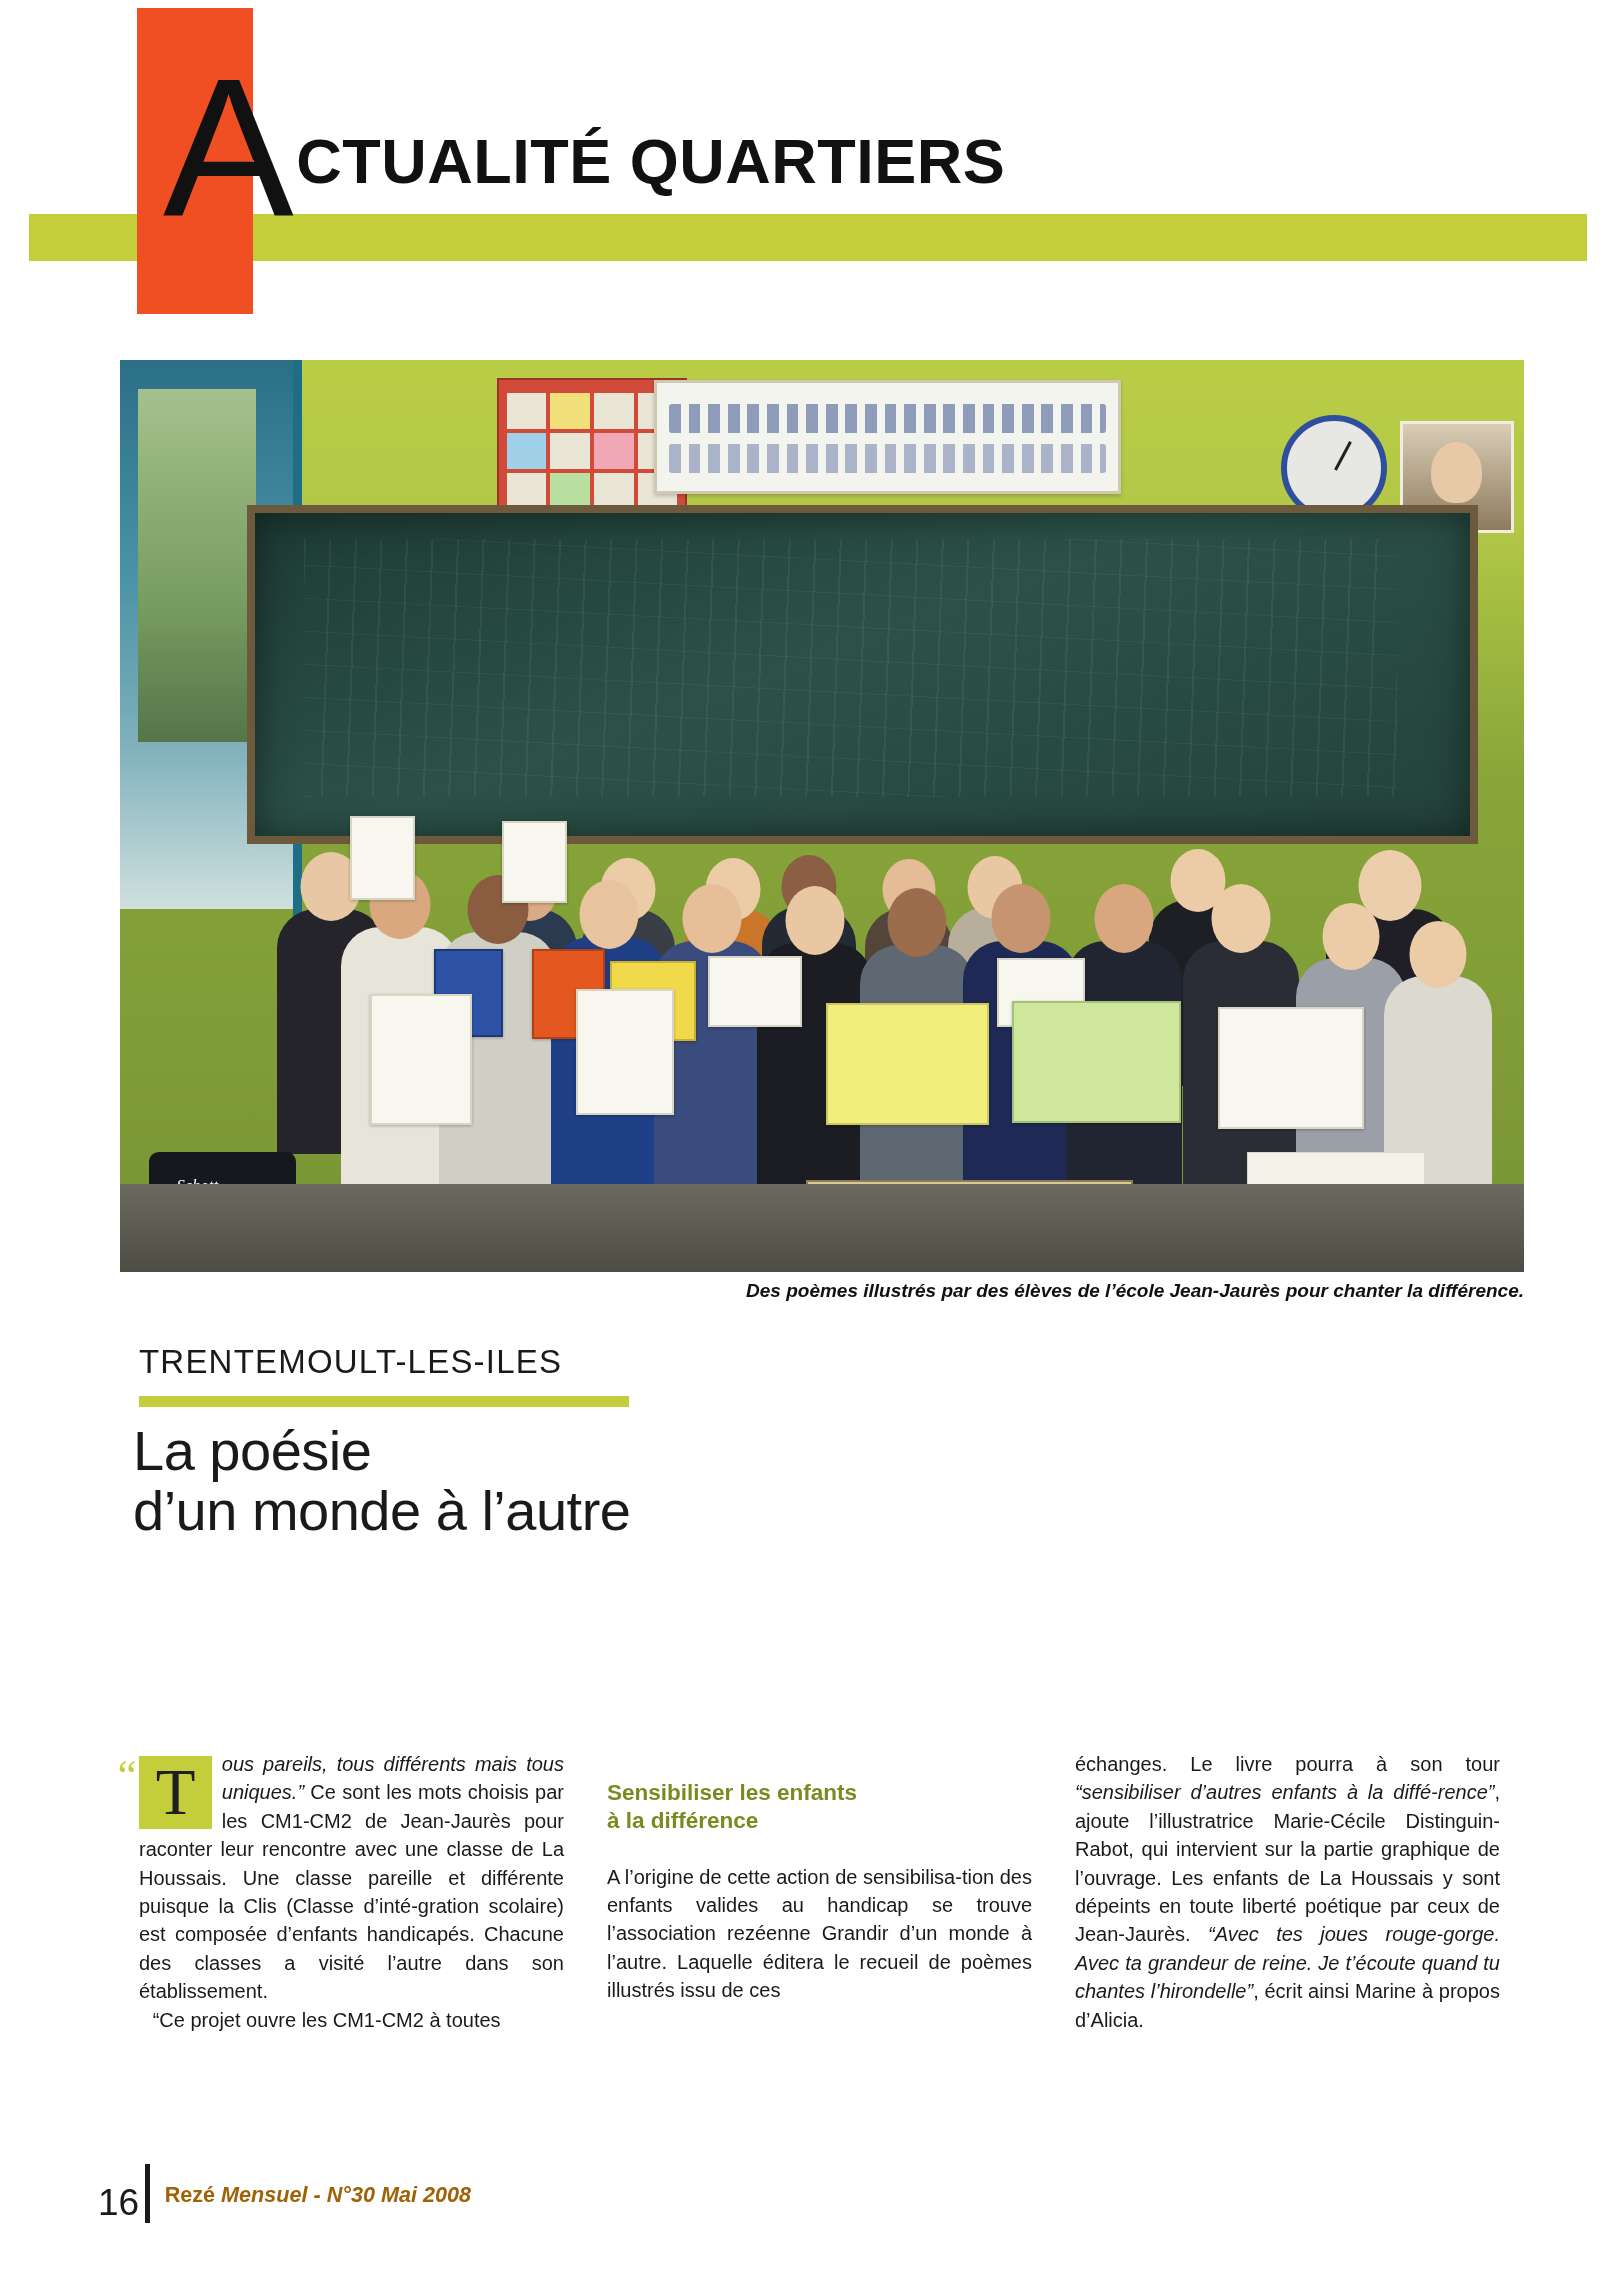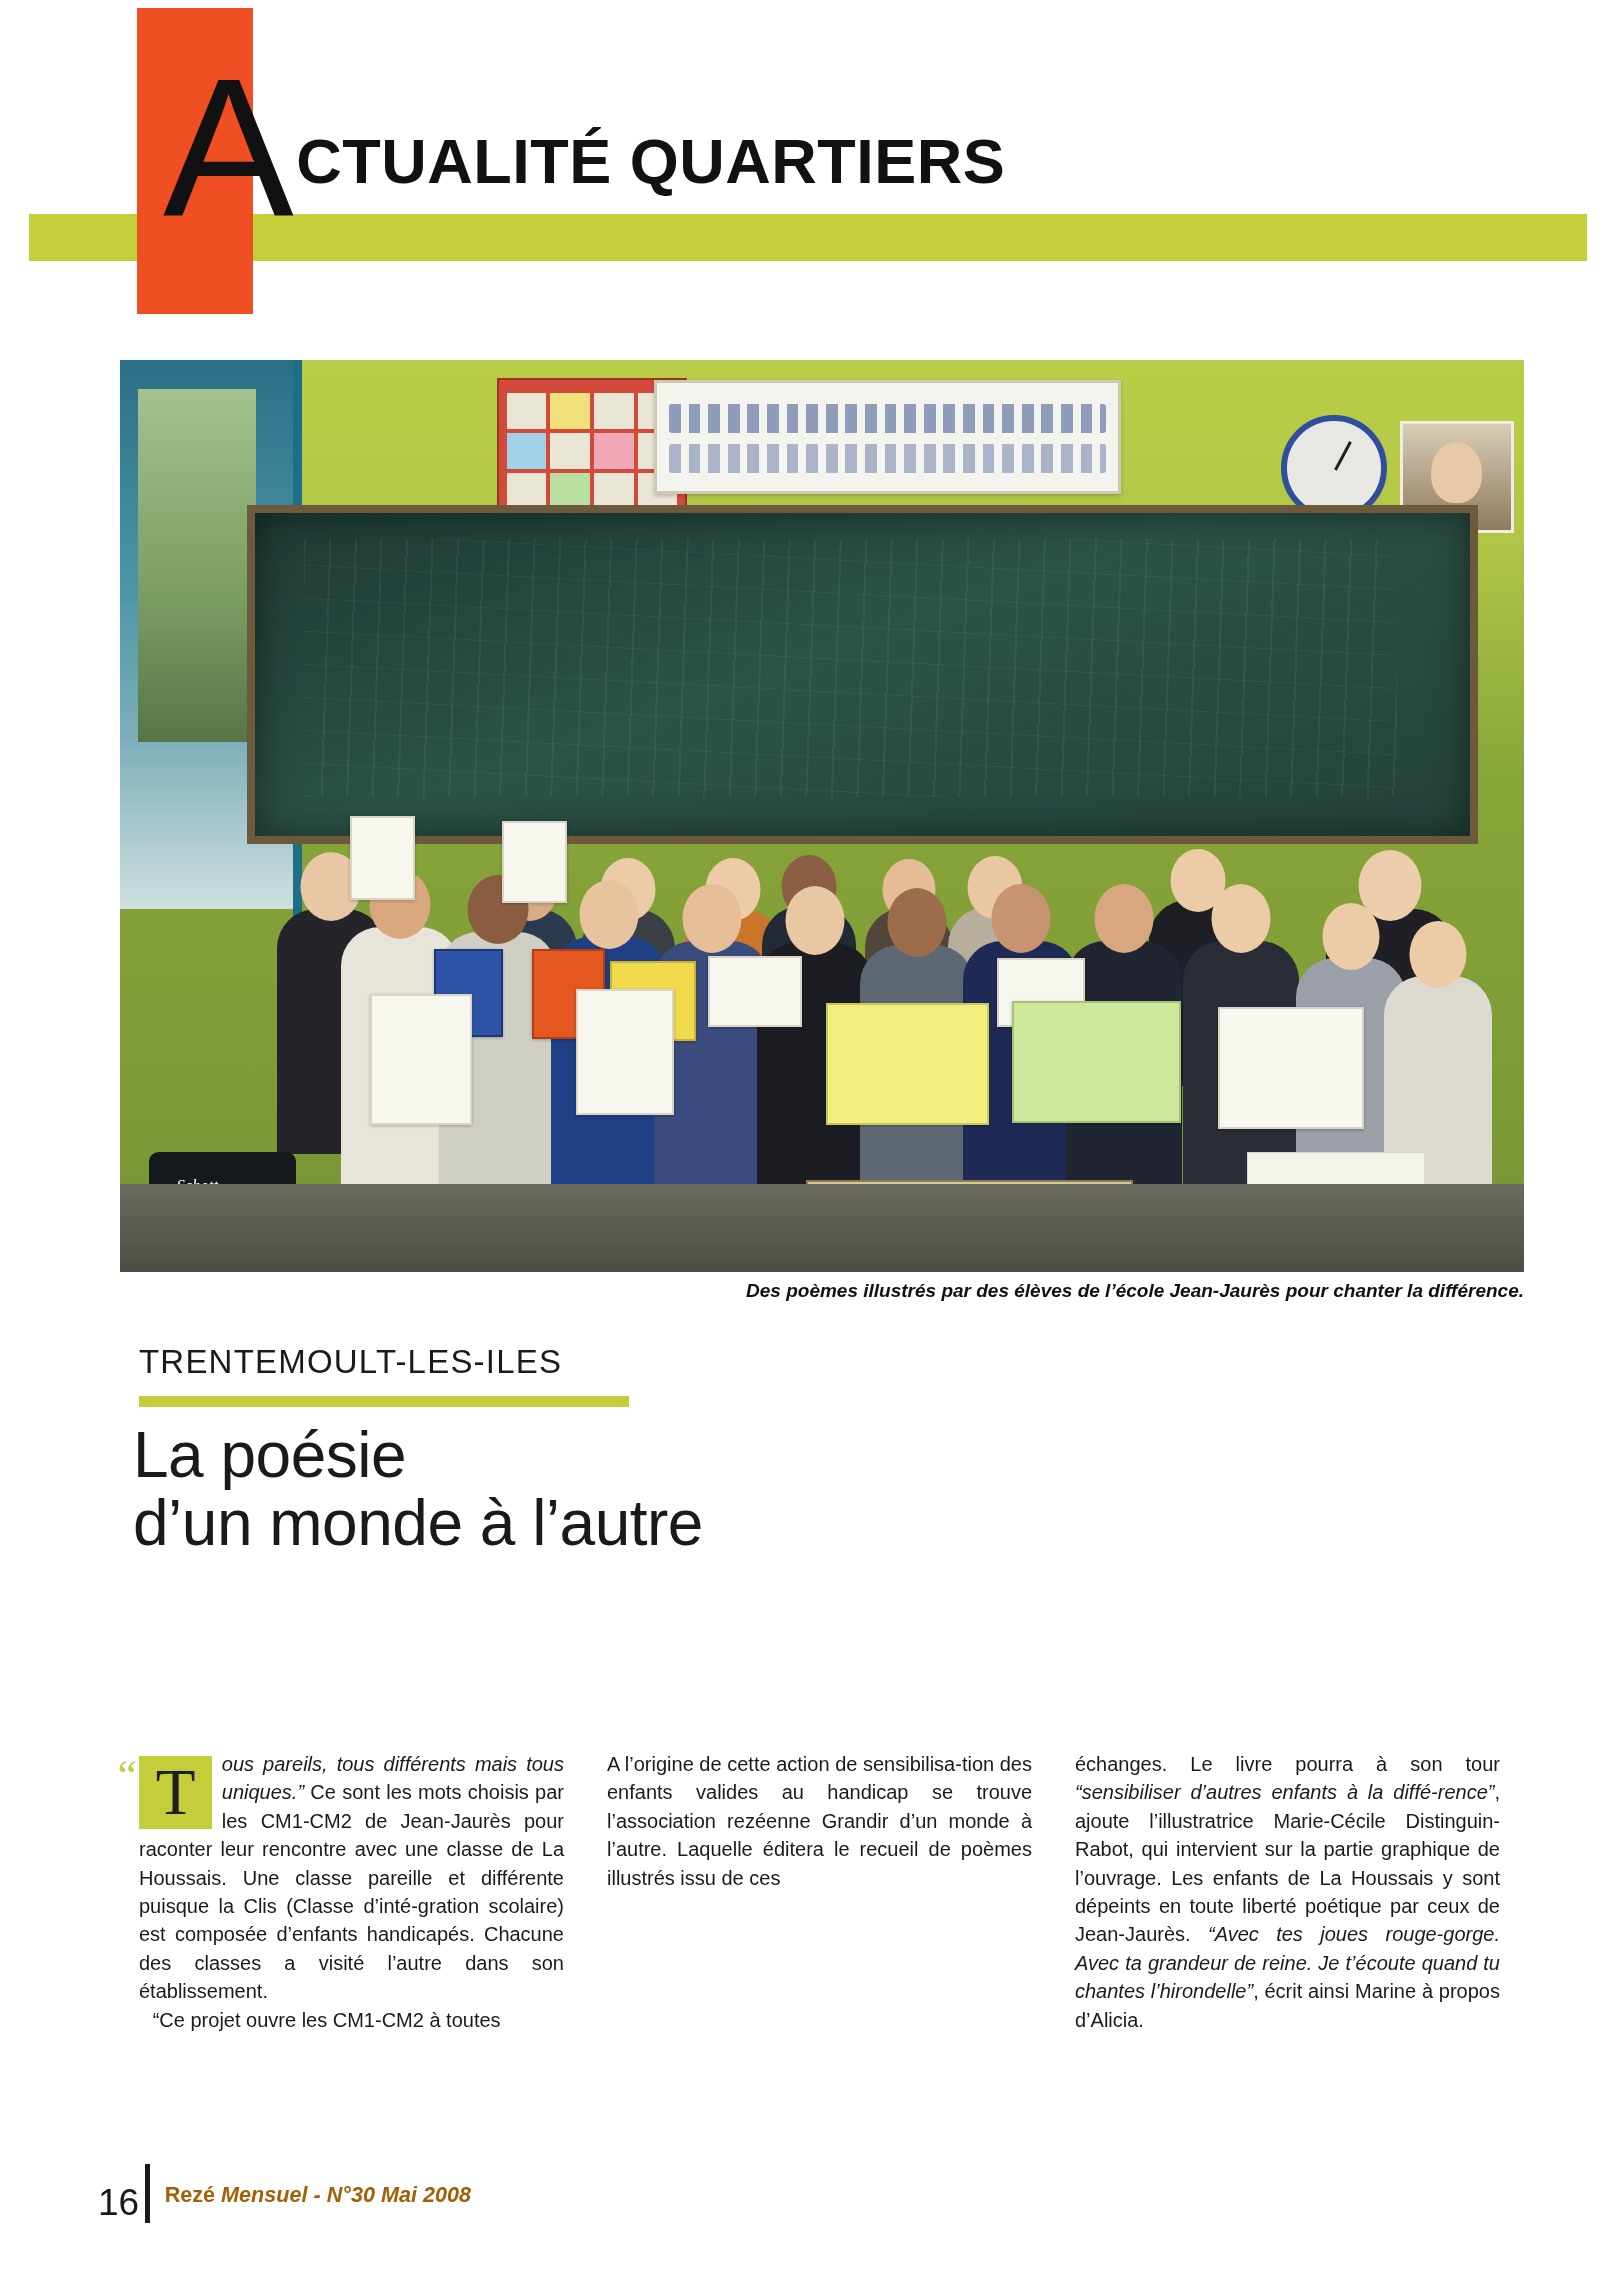--- a/index.html
+++ b/index.html
@@ -222,21 +222,21 @@
     top: 1396px;
     width: 490px;
     height: 10.8px;
     background: #c4cd3a;
   }
   .headline {
     position: absolute;
     left: 133px;
     top: 1421px;
     width: 1274px;
-    font-size: 64px;
+    font-size: 56px;
     line-height: 1.07;
     font-weight: 300;
     color: #1a1a1a;
     letter-spacing: -0.5px;
   }
   .standfirst {
     position: absolute;
     left: 139px;
     top: 1650px;
     width: 1225px;
@@ -481,20 +481,24 @@
   <div class="col">
     <p class="dropcap-para">
       <span class="openquote">“</span>
       <span class="dropcap">T</span>
       <span class="ital">ous pareils, tous différents mais tous uniques.”</span><span> Ce sont les mots choisis par les CM1-CM2 de Jean-Jaurès pour raconter leur rencontre avec une classe de La Houssais. Une classe pareille et différente puisque la Clis (Classe d’inté-gration scolaire) est composée d’enfants handicapés. Chacune des classes a visité l’autre dans son établissement.</span>
     </p>
     <p class="indent">“Ce projet ouvre les CM1-CM2 à toutes</p>
   </div>
 
   <div class="col">
+    <div class="subhead">
+      <div>Sensibiliser les enfants</div>
+      <div>à la différence</div>
+    </div>
     <p>A l’origine de cette action de sensibilisa-tion des enfants valides au handicap se trouve l’association rezéenne Grandir d’un monde à l’autre. Laquelle éditera le recueil de poèmes illustrés issu de ces</p>
   </div>
 
   <div class="col">
     <p>
       <span>échanges. Le livre pourra à son tour </span><span class="ital">“sensibiliser d’autres enfants à la diffé-rence”</span><span>, ajoute l’illustratrice Marie-Cécile Distinguin-Rabot, qui intervient sur la partie graphique de l’ouvrage. Les enfants de La Houssais y sont dépeints en toute liberté poétique par ceux de Jean-Jaurès. </span><span class="ital">“Avec tes joues rouge-gorge. Avec ta grandeur de reine. Je t’écoute quand tu chantes l’hirondelle”</span><span>, écrit ainsi Marine à propos d’Alicia.</span>
     </p>
   </div>
 
 </div>

